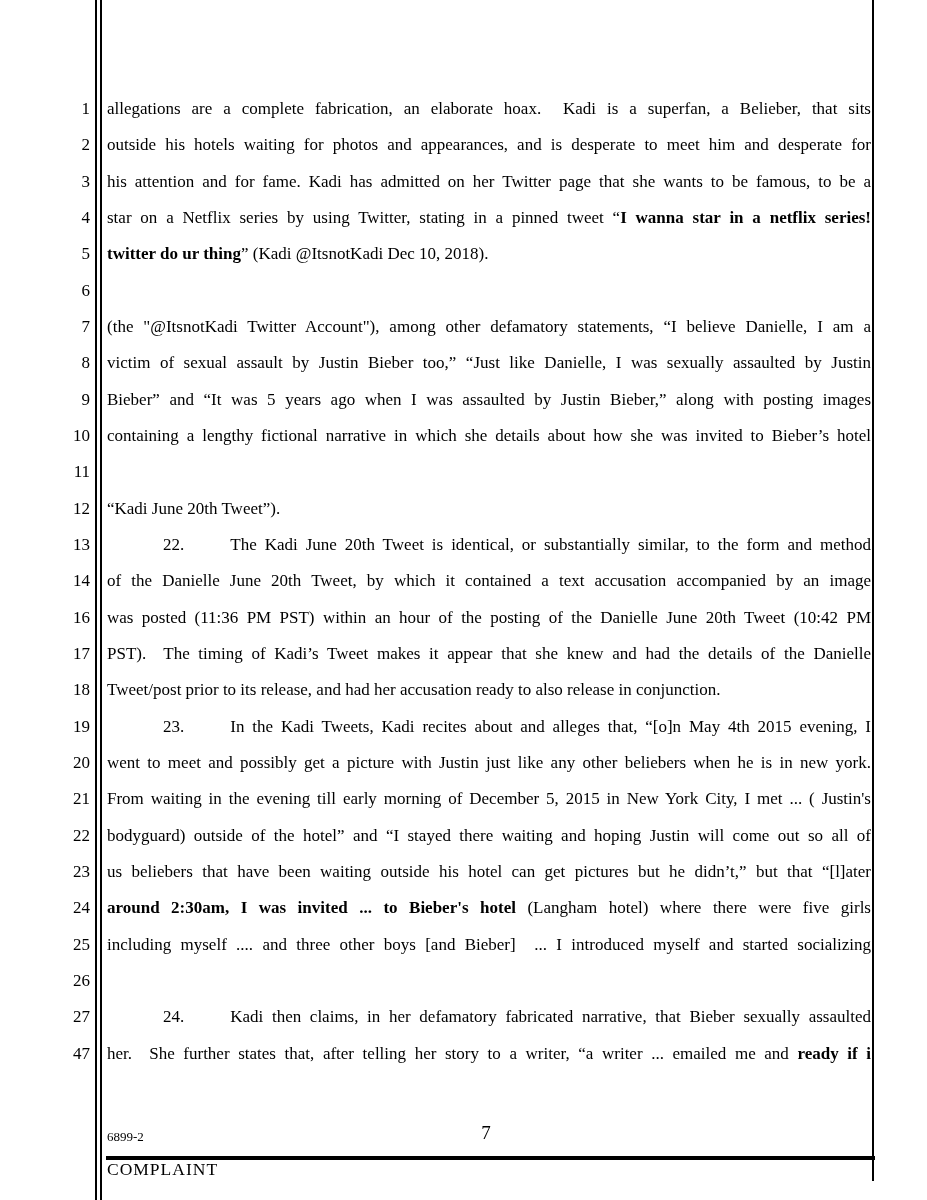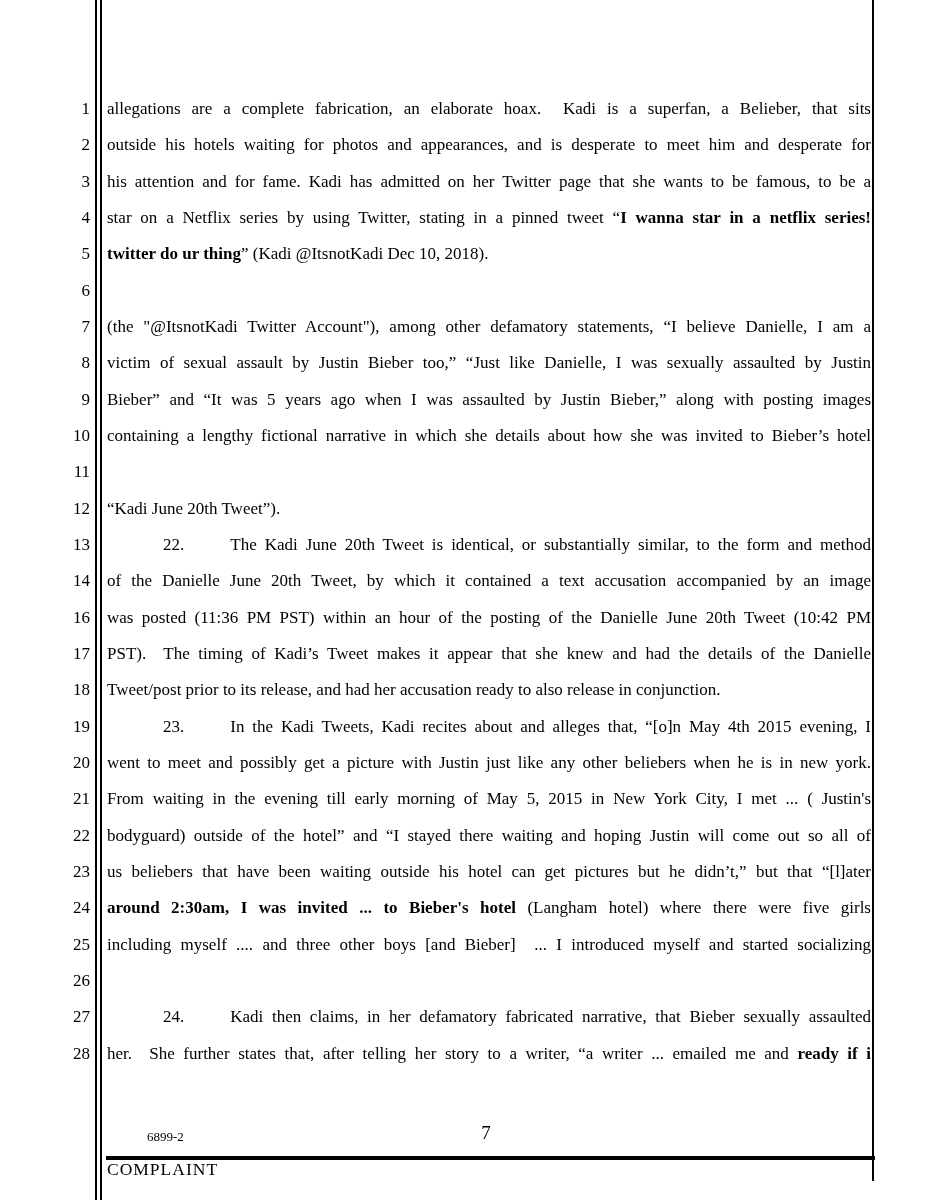--- a/index.html
+++ b/index.html
@@ -13,21 +13,21 @@
   #rule-right{left:872px;width:2px;height:1181px;}
   #lines{position:absolute;top:91px;left:0;width:873px;}
   .row{display:flex;height:36.34px;line-height:36.34px;font-size:17px;}
   .ln{width:90px;flex:none;text-align:right;font-size:17px;}
   .gap{width:17px;flex:none;}
   .tx{flex:1;padding-right:2px;overflow:hidden;white-space:normal;}
   .tx.j{text-align:justify;text-align-last:justify;}
   .tx.ind{padding-left:56px;}
   .b{font-weight:bold;}
   .tab{display:inline-block;width:46px;}
-  #footer-docket{position:absolute;left:107px;top:1129px;font-size:13px;margin-left:40px;}
+  #footer-docket{position:absolute;left:107px;top:1129px;font-size:13px;}
   #footer-page{position:absolute;left:107px;top:1122px;width:758px;text-align:center;font-size:19px;}
   #footer-rule{position:absolute;left:106px;top:1156px;width:769px;height:4px;background:#000;}
   #footer-title{position:absolute;left:107px;top:1159px;width:758px;text-align:left;font-size:17.5px;letter-spacing:1px;}
 </style>
 </head>
 <body>
 
 <div class="vline" id="rule-left-outer"></div>
 <div class="vline" id="rule-left-inner"></div>
 <div class="vline" id="rule-right"></div>
@@ -122,21 +122,21 @@
       <div class="tx j ind"><span>23.</span><span class="tab"></span><span>In the Kadi Tweets, Kadi recites about and alleges that, “[o]n May 4th 2015 evening, I</span></div>
     </div>
     <div class="row">
       <div class="ln">20</div>
       <div class="gap"></div>
       <div class="tx j"><span>went to meet and possibly get a picture with Justin just like any other beliebers when he is in new york.</span></div>
     </div>
     <div class="row">
       <div class="ln">21</div>
       <div class="gap"></div>
-      <div class="tx j"><span>From waiting in the evening till early morning of May 5, 2015 in New York City, I met ... ( Justin's</span></div>
+      <div class="tx j"><span>From waiting in the evening till early morning of December 5, 2015 in New York City, I met ... ( Justin's</span></div>
     </div>
     <div class="row">
       <div class="ln">22</div>
       <div class="gap"></div>
       <div class="tx j"><span>bodyguard) outside of the hotel” and “I stayed there waiting and hoping Justin will come out so all of</span></div>
     </div>
     <div class="row">
       <div class="ln">23</div>
       <div class="gap"></div>
       <div class="tx j"><span>us beliebers that have been waiting outside his hotel can get pictures but he didn’t,” but that “[l]ater</span></div>
@@ -154,21 +154,21 @@
     <div class="row">
       <div class="ln">26</div>
       <div class="gap"></div>
     </div>
     <div class="row">
       <div class="ln">27</div>
       <div class="gap"></div>
       <div class="tx j ind"><span>24.</span><span class="tab"></span><span>Kadi then claims, in her defamatory fabricated narrative, that Bieber sexually assaulted</span></div>
     </div>
     <div class="row">
-      <div class="ln">28</div>
+      <div class="ln">47</div>
       <div class="gap"></div>
       <div class="tx j"><span>her.&nbsp; She further states that, after telling her story to a writer, “a writer ... emailed me and </span><span class="b">ready if i</span></div>
     </div>
   </div>
 
 <div id="footer-docket">6899-2</div>
 <div id="footer-page">7</div>
 <div id="footer-rule"></div>
 <div id="footer-title">COMPLAINT</div>
 

